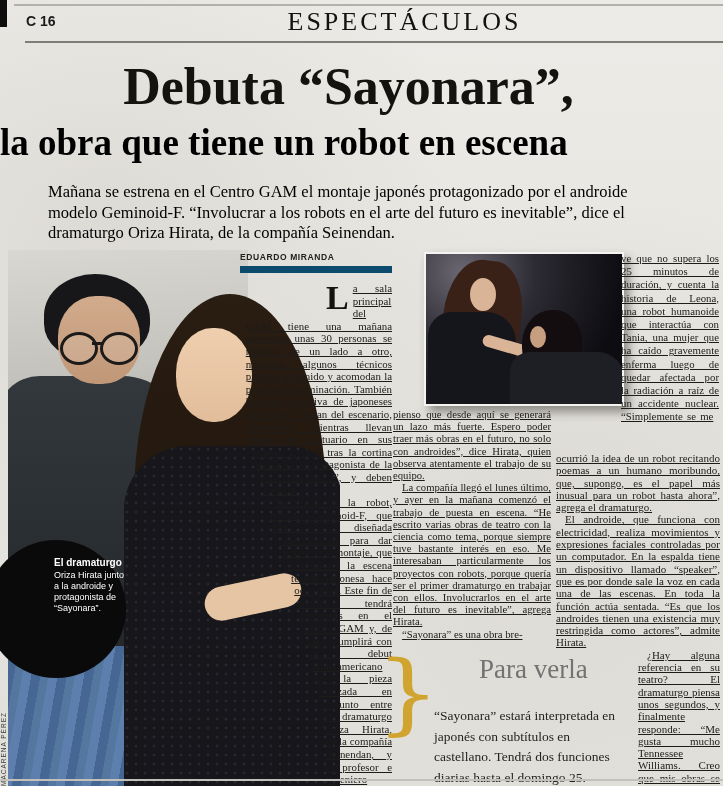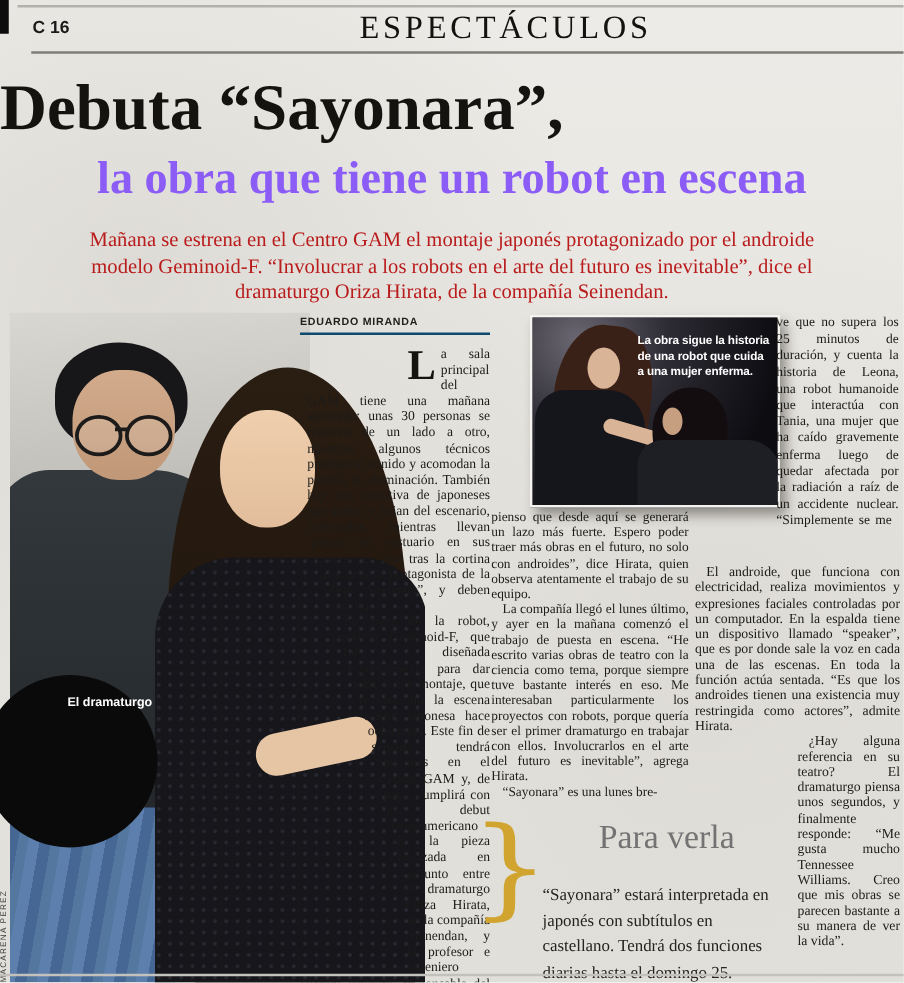--- a/index.html
+++ b/index.html
@@ -13,23 +13,23 @@
   }
   .abs{position:absolute;}
   
   .corner-mark{left:0;top:0;width:7px;height:27px;background:#0d0d0d;}
   .rule-top{left:14px;top:4px;width:709px;height:2px;background:#b3b1ac;}
   .page-num{left:26px;top:13px;font:700 14px/16px "Liberation Sans",sans-serif;color:#1a1a1a;letter-spacing:0;text-align:right;}
   .section-title{left:0;top:8px;width:723px;text-align:center;padding-left:86px;box-sizing:border-box;
     font:26px/28px "Liberation Serif",serif;color:#121210;letter-spacing:3px;}
   .rule-mid{left:25px;top:41px;width:698px;height:2px;background:#7f7d78;}
   
-  .hl1{left:0;top:56px;width:697px;text-align:left;font:700 52px/62px "Liberation Serif",serif;color:#14130f;}
-  .hl2{left:0;top:120px;width:723px;text-align:center;font:700 37px/46px "Liberation Serif",serif;color:#8b5cf6;}
-  .deck{left:48px;top:182px;width:627px;text-align:center;font:16.5px/20.5px "Liberation Serif",serif;color:#b91c1c;}
+  .hl1{left:0;top:56px;width:697px;text-align:center;font:700 52px/62px "Liberation Serif",serif;color:#14130f;}
+  .hl2{left:0;top:120px;width:723px;text-align:left;font:700 37px/46px "Liberation Serif",serif;color:#000000;}
+  .deck{left:48px;top:182px;width:627px;font:16.5px/20.5px "Liberation Serif",serif;color:#000000;}
   
   .main-photo{left:8px;top:250px;width:332px;height:536px;overflow:hidden;}
   .mp{position:absolute;}
   .ph-bg{left:0;top:0;width:240px;height:438px;border-bottom-right-radius:70px;
     background:linear-gradient(175deg,#d9d7d2 0%,#c4c2bc 28%,#9e9c95 64%,#5f5d57 100%);}
   .denim{left:0;top:356px;width:132px;height:180px;
     background:repeating-linear-gradient(100deg,#5d7fae 0 9px,#466694 9px 18px,#54779f 18px 26px);}
   .man-hair{left:36px;top:24px;width:106px;height:86px;background:#17171a;border-radius:48% 52% 42% 42%;}
   .man-face{left:50px;top:46px;width:82px;height:88px;background:linear-gradient(#d2ab8c,#c09878);border-radius:46%;}
   .glass{width:32px;height:27px;border:3px solid #1c1b1a;border-radius:50%;background:rgba(250,250,250,.14);}
@@ -45,25 +45,25 @@
     background-size:9px 9px;}
   .robot-arm{left:196px;top:330px;width:98px;height:34px;background:#e6c5a4;border-radius:17px;transform:rotate(-12deg);}
   .caption-circle{left:-14px;top:540px;width:140px;height:138px;border-radius:50%;background:#0a0a0a;}
   .photo-caption{left:54px;top:557px;width:76px;color:#fff;font:9px/11px "Liberation Sans",sans-serif;}
   .photo-caption .lead{font-weight:700;font-size:10px;display:block;margin-bottom:2px;}
   .photo-credit{left:0px;top:652px;width:11px;height:134px;
     writing-mode:vertical-rl;transform:rotate(180deg);
     font:6.5px "Liberation Sans",sans-serif;letter-spacing:1px;color:#3e3d3a;}
   
   .col{text-align:justify;overflow:hidden;}
-  .col p{margin:0;text-indent:9px;}
+  .col p{margin:0;text-indent:9px;text-decoration:underline;}
   .col p.first{text-indent:0;}
   .colA{left:240px;top:252px;width:152px;height:534px;font:10.9px/12.6px "Liberation Serif",serif;}
   .byline{display:block;font:700 8.5px/10px "Liberation Sans",sans-serif;letter-spacing:.6px;color:#22211f;
-    border-bottom:2px solid #0c4a6e;padding-bottom:4px;margin-bottom:9px;text-align:left;}
+    border-bottom:7px solid #0c4a6e;padding-bottom:4px;margin-bottom:9px;text-align:left;}
   .wrap-spacer{float:left;width:86px;height:500px;
     shape-outside:polygon(0% 0%,2% 0%,2% 30%,30% 48%,54% 60%,74% 74%,92% 88%,100% 100%,0% 100%);
     shape-margin:4px;}
   .dropcap{float:left;font:700 34px/28px "Liberation Serif",serif;padding:2px 4px 0 0;color:#14130f;}
   .colB{left:393px;top:408px;width:158px;height:234px;font:10.7px/12.2px "Liberation Serif",serif;}
   .colC1{left:621px;top:252px;width:98px;height:202px;font:10.8px/13.2px "Liberation Serif",serif;word-spacing:1.5px;}
   .colC2{left:556px;top:452px;width:164px;height:334px;font:11px/12.3px "Liberation Serif",serif;}
   .pv-push{float:left;width:82px;height:150px;margin-top:13px;}
   
   .inset{left:424px;top:252px;width:196px;height:150px;background:#111016;border:2px solid #f5f3ef;
@@ -109,53 +109,54 @@
   <div class="mp glass-bridge"></div>
   <div class="mp robot-hair"></div>
   <div class="mp robot-hair2"></div>
   <div class="mp robot-body"></div>
   <div class="mp robot-face"></div>
   <div class="mp robot-arm"></div>
 </div>
 <div class="abs caption-circle"></div>
 <div class="abs photo-caption">
   <span class="lead">El dramaturgo</span>
+  <span>Oriza Hirata junto a la androide y protagonista de “Sayonara”.</span>
 </div>
 <div class="abs photo-credit">MACARENA PÉREZ</div>
 
 <div class="abs col colA">
   <span class="byline">EDUARDO MIRANDA</span>
   <div class="wrap-spacer"></div>
   <p class="first"><span class="dropcap">L</span><span>a sala principal del GAM tiene una mañana ajetreada: unas 30 personas se mueven de un lado a otro, mientras algunos técnicos prueban el sonido y acomodan la parrilla de iluminación. También hay una comitiva de japoneses que suben y bajan del escenario, acelerados, mientras llevan piezas de vestuario en sus manos. Es que tras la cortina descansa la protagonista de la obra “Sayonara”, y deben vestirla.</span></p>
   <p>Se trata de la robot, modelo Geminoid-F, que fue diseñada especialmente para dar vida a este montaje, que revolucionó la escena teatral japonesa hace ocho años. Este fin de semana tendrá funciones en el Centro GAM y, de paso, cumplirá con el debut latinoamericano de la pieza realizada en conjunto entre el dramaturgo Oriza Hirata, de la compañía Seinendan, y el profesor e ingeniero Hiroshi Ishiguro, responsable del Laboratorio de Telecomunicaciones Avanzadas de Japón.</p>
 
 </div>
 
 <div class="abs inset">
   <div class="in in-bg"></div>
   <div class="in in-hairL"></div>
   <div class="in in-bodyL"></div>
   <div class="in in-faceL"></div>
   <div class="in in-armL"></div>
   <div class="in in-hairR"></div>
   <div class="in in-faceR"></div>
   <div class="in in-bodyR"></div>
-  <div class="in inset-caption">La obra sigue la historia de una robot que cuida a una mujer enferma.</div>
 </div>
 
 <div class="abs col colB">
   <p class="first">pienso que desde aquí se generará un lazo más fuerte. Espero poder traer más obras en el futuro, no solo con androides”, dice Hirata, quien observa atentamente el trabajo de su equipo.</p>
   <p>La compañía llegó el lunes último, y ayer en la mañana comenzó el trabajo de puesta en escena. “He escrito varias obras de teatro con la ciencia como tema, porque siempre tuve bastante interés en eso. Me interesaban particularmente los proyectos con robots, porque quería ser el primer dramaturgo en trabajar con ellos. Involucrarlos en el arte del futuro es inevitable”, agrega Hirata.</p>
-  <p>“Sayonara” es una lunes bre-</p>
+  <p>“Sayonara” es una obra bre-</p>
 </div>
 
 <div class="abs col colC1">
   <p class="first">ve que no supera los 25 minutos de duración, y cuenta la historia de Leona, una robot humanoide que interactúa con Tania, una mujer que ha caído gravemente enferma luego de quedar afectada por la radiación a raíz de un accidente nuclear. “Simplemente se me</p>
 </div>
 <div class="abs col colC2">
+  <p class="first">ocurrió la idea de un robot recitando poemas a un humano moribundo, que, supongo, es el papel más inusual para un robot hasta ahora”, agrega el dramaturgo.</p>
   <p>El androide, que funciona con electricidad, realiza movimientos y expresiones faciales controladas por un computador. En la espalda tiene un dispositivo llamado “speaker”, que es por donde sale la voz en cada una de las escenas. En toda la función actúa sentada. “Es que los androides tienen una existencia muy restringida como actores”, admite Hirata.</p>
   <p><span class="pv-push"></span><span>¿Hay alguna referencia en su teatro? El dramaturgo piensa unos segundos, y finalmente responde: “Me gusta mucho Tennessee Williams. Creo que mis obras se parecen bastante a su manera de ver la vida”.</span></p>
 </div>
 
 <div class="abs pv-bracket">}</div>
 <div class="abs pv-title">Para verla</div>
 <div class="abs pv-body">“Sayonara” estará interpretada en japonés con subtítulos en castellano. Tendrá dos funciones diarias hasta el domingo 25.</div>
 
 <div class="abs rule-bottom"></div>
 

